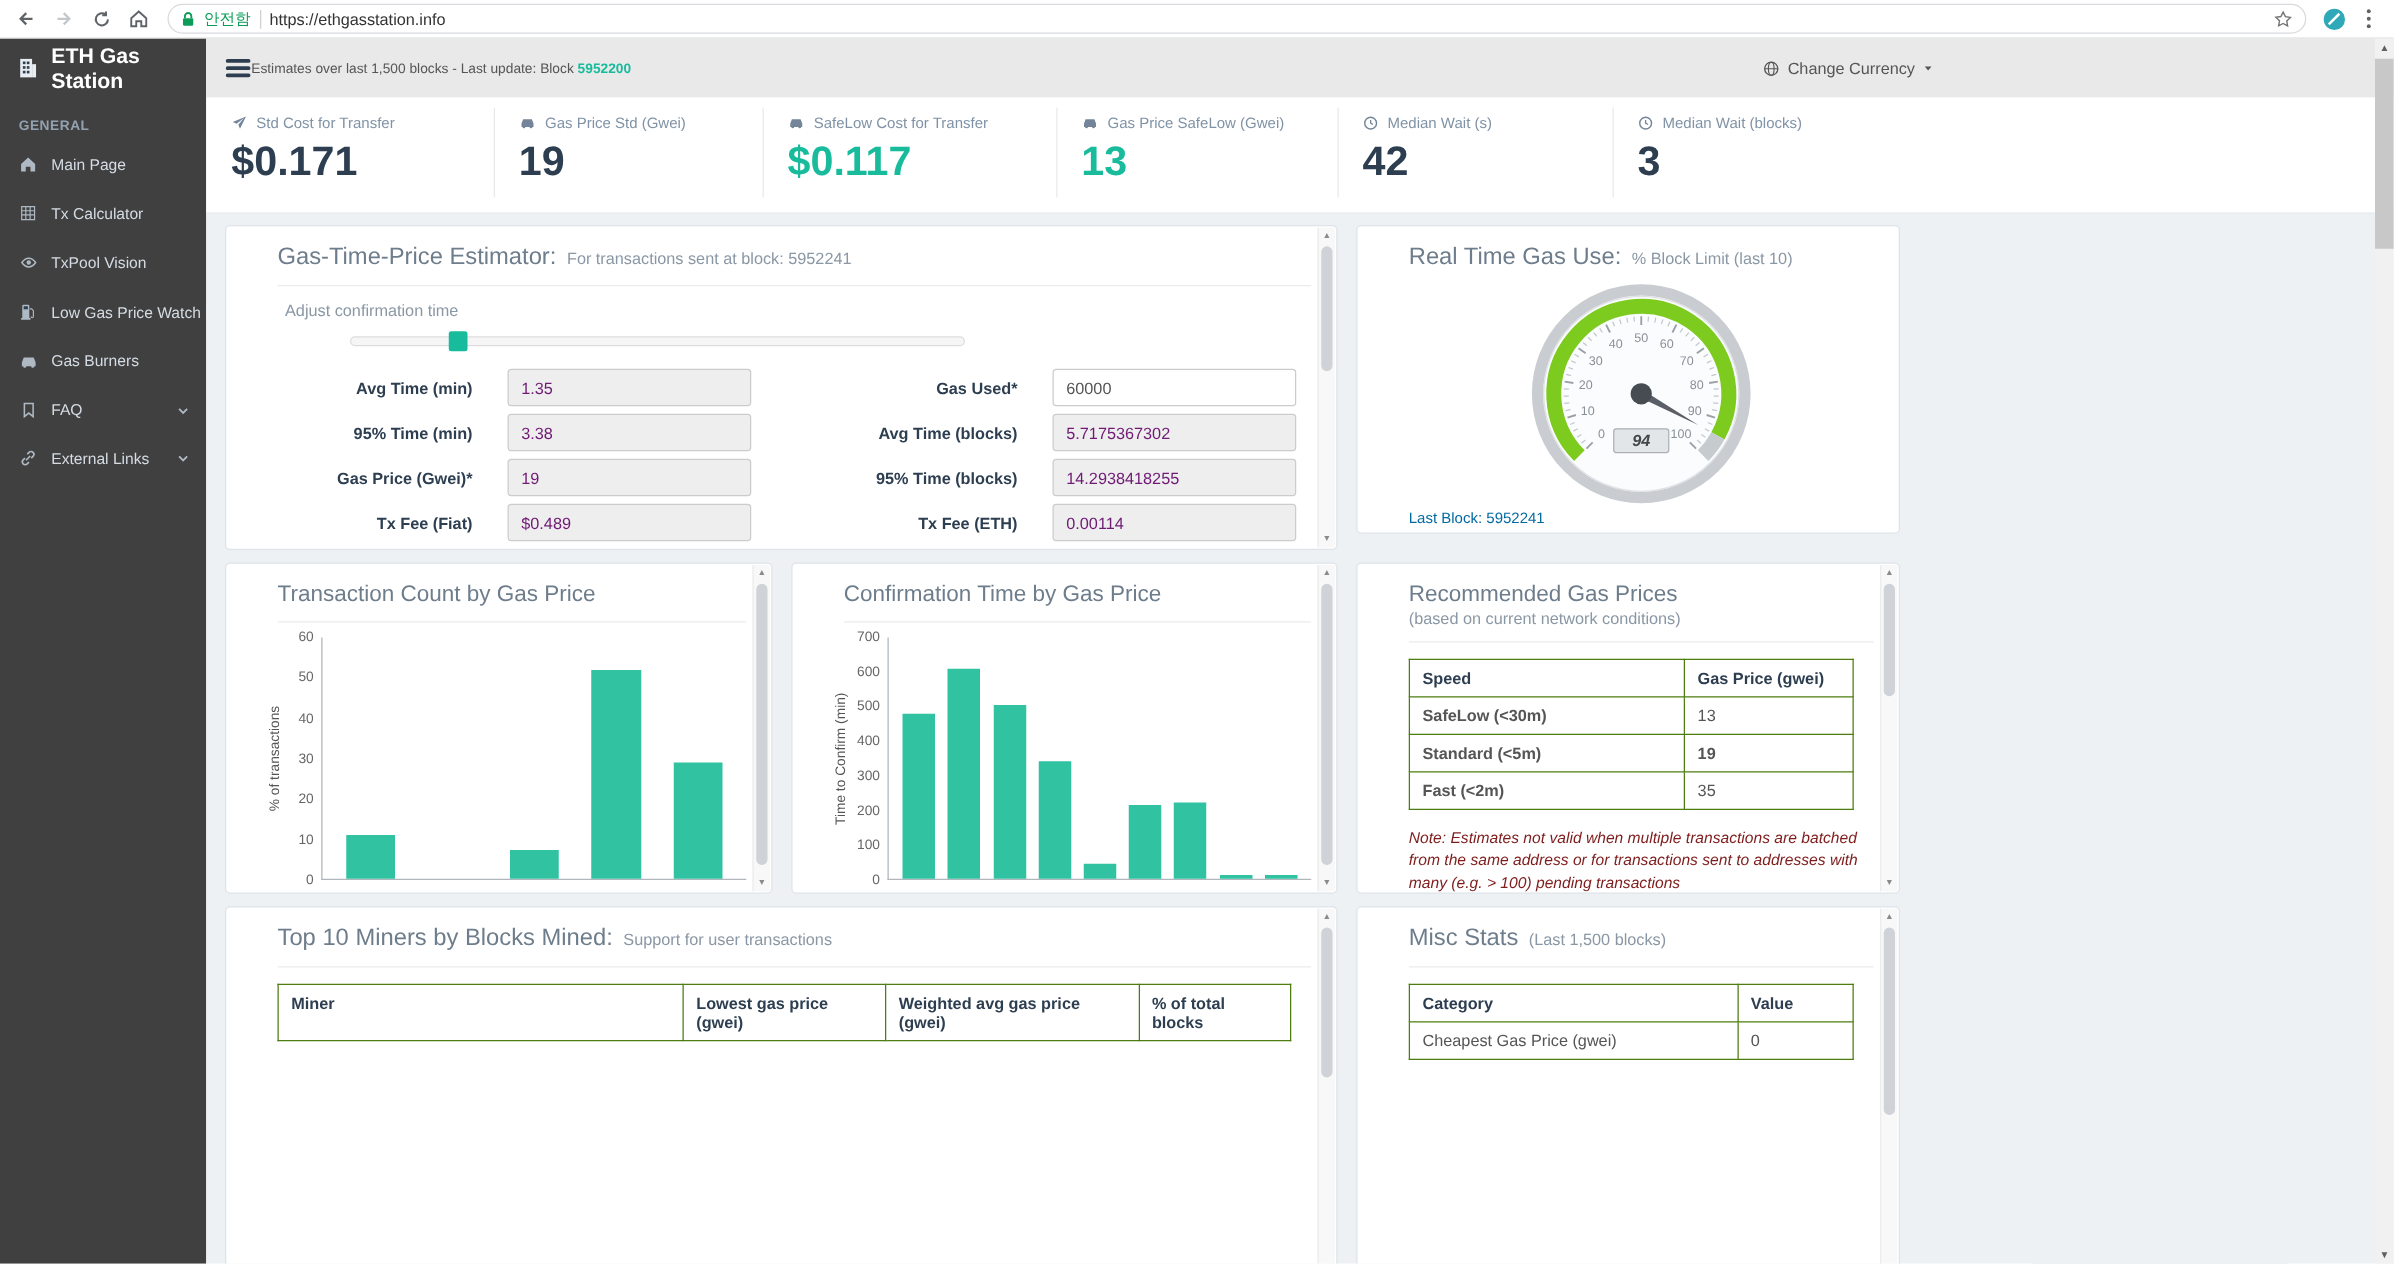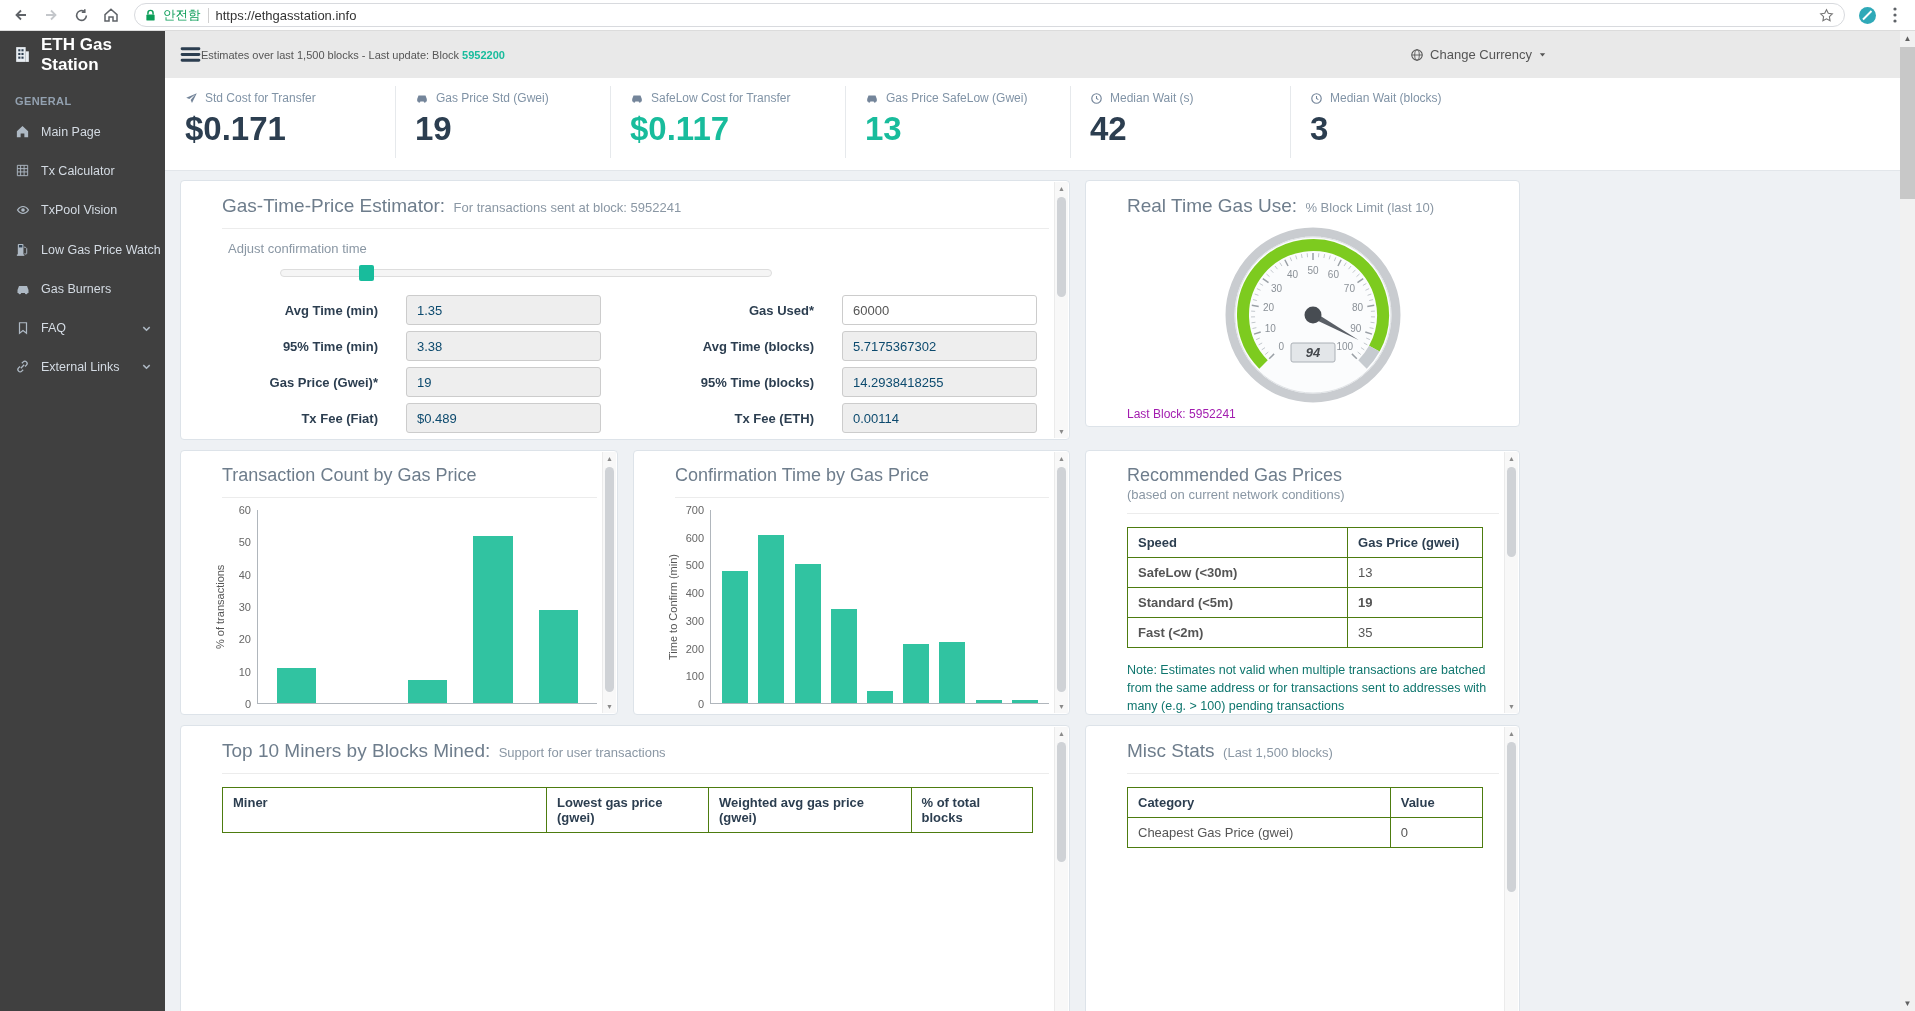--- a/index.html
+++ b/index.html
@@ -65,25 +65,25 @@
 
   
   .est-body { padding:8px 26px 0; }
   .slider-label { font-size:13px; color:#8a97a4; margin:4px 0 9px; }
   .slider { position:relative; height:16px; width:492px; margin-left:52px; }
   .slider-track { position:absolute; top:4px; left:0; right:0; height:8px; background:#f5f5f5; border:1px solid #ddd; border-radius:4px; }
   .slider-thumb { position:absolute; top:0; left:16%; width:15px; height:16px; background:#18bc9c; border-radius:2px; cursor:pointer; }
   .est-form { display:grid; grid-template-columns:150px 195px 185px 195px; gap:6px 28px; align-items:center; margin-top:14px; }
   .f-label { font-size:13px; font-weight:bold; color:#2c3e50; text-align:right; }
   .f-input { height:30px; border:1px solid #ccc; border-radius:3px; padding:0 10px; font-size:13px; color:#555; width:100%; font-family:inherit; background:#fff; }
-  .f-input:disabled { background:#eee; color:#0c4a6e; }
+  .f-input:disabled { background:#eee; color:#701a75; }
 
   
   .gauge-wrap { display:flex; justify-content:center; padding-top:8px; }
-  .last-block { font-size:12px; color:#a21caf; padding:0 20px; }
+  .last-block { font-size:12px; color:#0369a1; padding:0 20px; }
 
   
   .chart-body { display:flex; height:202px; padding:8px 20px 0 12px; margin-top:4px; }
   .y-title { writing-mode:vertical-rl; transform:rotate(180deg); font-size:11px; color:#555; text-align:center; width:15px; }
   .y-axis { position:relative; width:28px; }
   .ytick { position:absolute; right:6px; font-size:11px; color:#666; line-height:10px; }
   .bars { flex:1; display:flex; align-items:flex-end; border-left:1px solid #b0b6bc; border-bottom:1px solid #b0b6bc; padding:0 6px; }
   .slot { flex:1; display:flex; justify-content:center; align-items:flex-end; height:100%; }
   .bar { display:block; }
 
@@ -91,21 +91,21 @@
   .dtable { border-collapse:collapse; font-size:13px; margin:13px 20px 0; width:calc(100% - 56px); }
   .dtable th, .dtable td { border:1px solid #4d7c0f; padding:7px 10px; text-align:left; vertical-align:top; color:#555; }
   .dtable th { color:#2c3e50; font-weight:bold; }
   .rec-sub { font-size:13px; color:#8a97a4; padding:1px 20px 0; }
   .txt-green { color:#18bc9c; font-weight:bold; }
   .txt-navy { color:#2c3e50; font-weight:bold; }
   .txt-red { color:#e74c3c; font-weight:bold; }
   .val-green { color:#18bc9c; }
   .val-navy { color:#2c3e50; font-weight:bold; }
   .val-red { color:#e74c3c; }
-  .rec-note { margin:13px 20px 0; font-size:12.5px; color:#0f766e; line-height:1.45; }
+  .rec-note { margin:13px 20px 0; font-size:12.5px; color:#7f1d1d; line-height:1.45;font-style:italic; }
 
   
   .vscroll { position:absolute; top:1px; right:1px; bottom:1px; width:14px; background:#f8f8f8; border-left:1px solid #ebebeb; }
   .vscroll .arr { position:absolute; left:0; right:0; height:13px; display:flex; align-items:center; justify-content:center; font-size:7px; color:#8a8a8a; }
   .vscroll .arr.up { top:0; }
   .vscroll .arr.down { bottom:0; }
   .vscroll .thumb { position:absolute; left:2px; right:2px; background:#cfd2d6; border-radius:5px; }
   .win-scroll { position:absolute; top:31px; right:0; bottom:0; width:15px; background:#f1f1f1; z-index:5; }
   .win-scroll .arr { position:absolute; left:0; right:0; height:15px; display:flex; align-items:center; justify-content:center; font-size:8px; color:#606060; }
   .win-scroll .arr.up { top:0; }

